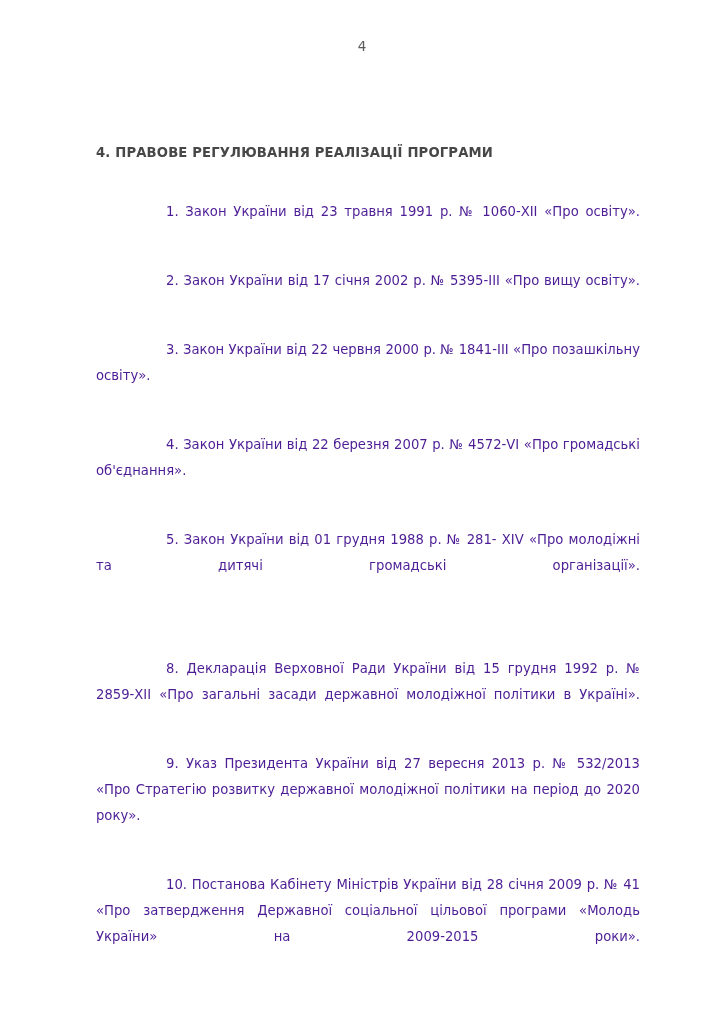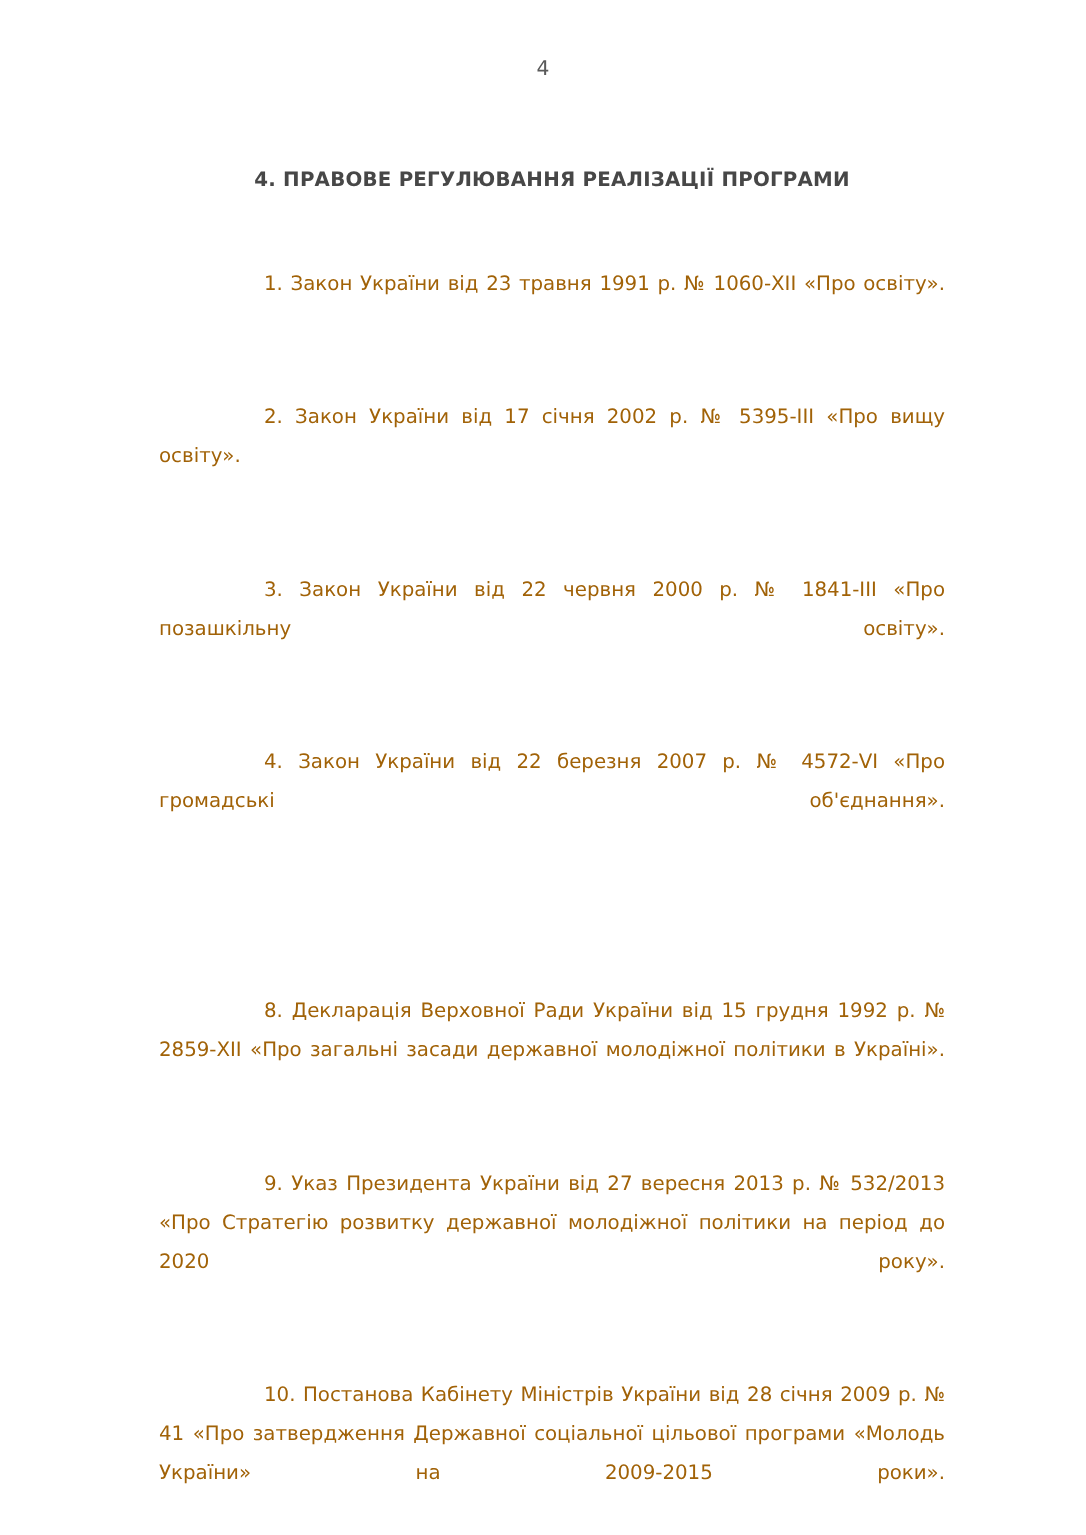--- a/index.html
+++ b/index.html
@@ -31,32 +31,33 @@
   .content {
     position: absolute;
     left: 96px;
     top: 0;
     width: 544px;
   }
   .section-heading {
     font-size: 13.2px;
     font-weight: bold;
     color: #474747;
-    text-align: center;
+    text-align: left;
     letter-spacing: 0.15px;
     line-height: 1.3;
+    margin-top: 32px;
   }
   .para {
     font-size: 13.2px;
     line-height: 26px;
     text-align: justify;
     text-justify: inter-word;
     text-indent: 70px;
-    color: #a16207;
-    margin: 10px;
+    color: #4c1d95;
+    margin: 0;
     hyphens: none;
     word-spacing: 0;
   }
   
   .gap-heading-4   { height: 112px; }
   .gap-after-h4    { height: 38px;  }
   .gap-item        { height: 17px;  }
   
   .para::after {
     content: "";
@@ -83,20 +84,21 @@
 
     <p class="para">2. Закон України від 17 січня 2002 р. № 5395-III «Про вищу освіту».</p>
     <div class="gap-item"></div>
 
     <p class="para">3. Закон України від 22 червня 2000 р. № 1841-III «Про позашкільну освіту».</p>
     <div class="gap-item"></div>
 
     <p class="para">4. Закон України від 22 березня 2007 р. № 4572-VI «Про громадські об'єднання».</p>
     <div class="gap-item"></div>
 
+    <p class="para">5. Закон України від 01 грудня 1988 р. № 281- XIV «Про молодіжні та дитячі громадські організації».</p>
     <div class="gap-item"></div>
 
     <div class="gap-item"></div>
 
     <div class="gap-item"></div>
 
     <p class="para">8. Декларація Верховної Ради України від 15 грудня 1992 р. № 2859-XII «Про загальні засади державної молодіжної політики в Україні».</p>
     <div class="gap-item"></div>
 
     <p class="para">9. Указ Президента України від 27 вересня 2013 р. № 532/2013 «Про Стратегію розвитку державної молодіжної політики на період до 2020 року».</p>

